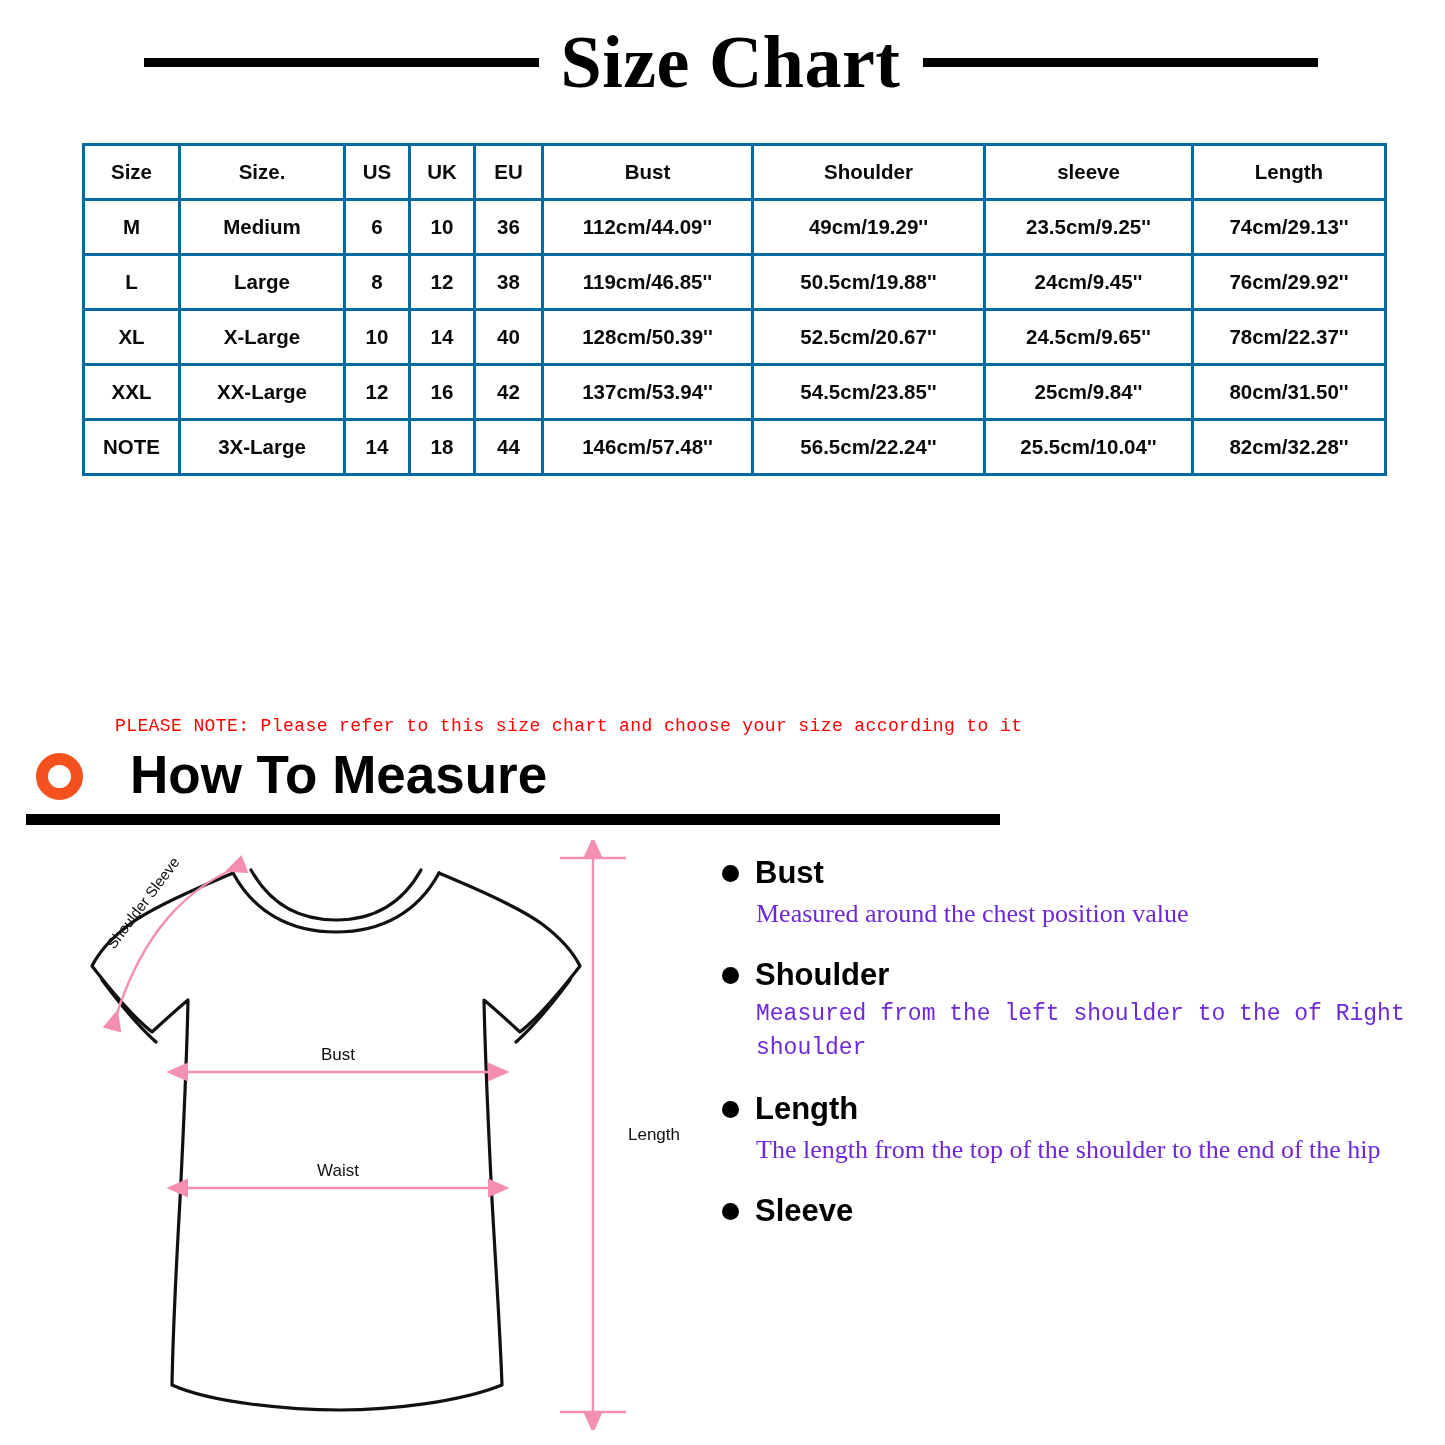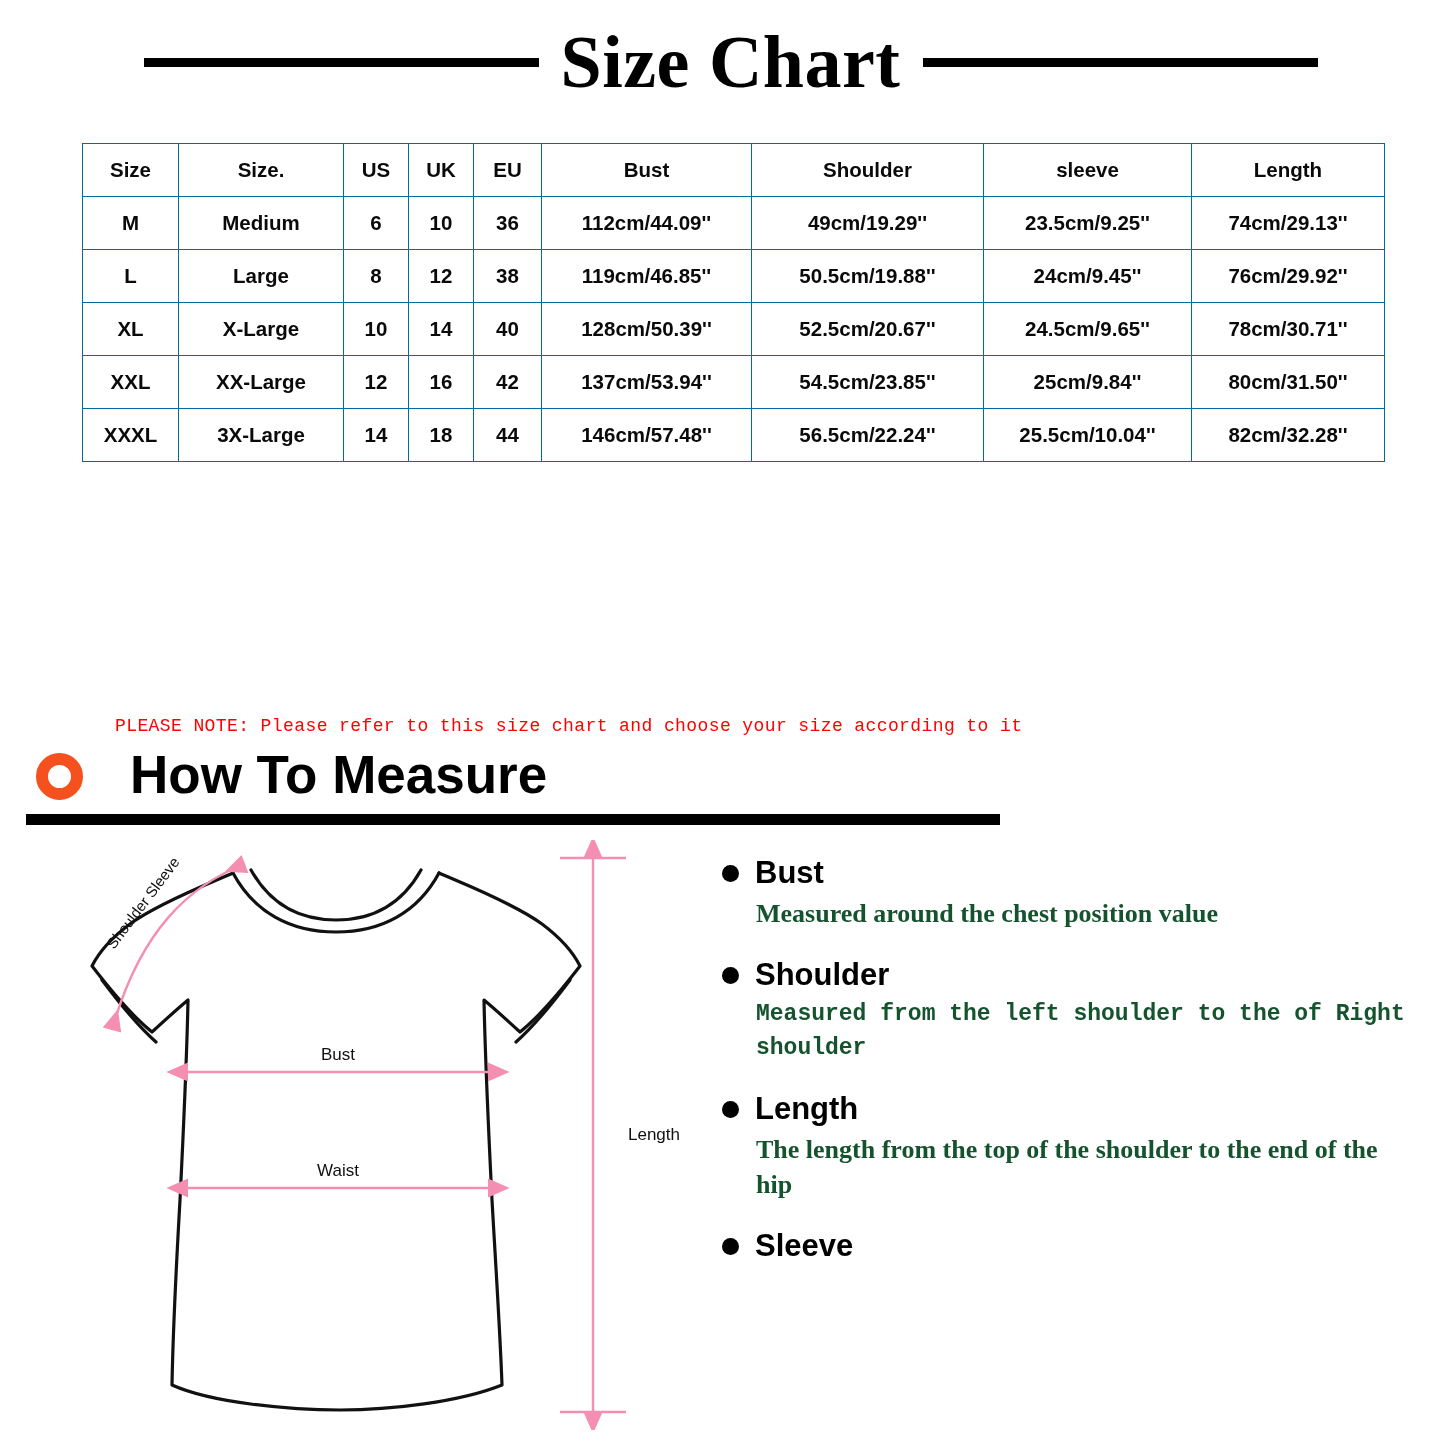--- a/index.html
+++ b/index.html
@@ -49,21 +49,21 @@
     top: 143px;
     left: 82px;
     width: 1302px;
   }
   table.size-table {
     border-collapse: collapse;
     width: 100%;
     table-layout: fixed;
   }
   table.size-table th, table.size-table td {
-    border: 1px solid #0369a1;
+    border: 3px solid #0369a1;
     text-align: center;
     font-size: 20.5px;
     font-weight: 700;
     height: 52px;
     padding: 0 2px;
     font-family: "Liberation Sans", sans-serif;
     color: #0a0a0a;
   }
   col.c-size  { width: 96px; }
   col.c-size2 { width: 165px; }
@@ -155,22 +155,21 @@
     font-family: "Liberation Sans", sans-serif;
     font-size: 31px;
     font-weight: 700;
     line-height: 1.1;
   }
   .def-desc {
     font-family: "Liberation Serif", serif;
     font-size: 26px;
     line-height: 1.35;
     margin: 6px 0 0 34px;
-    color: #14532d;
-    font-weight: bold;
+    color: #6d28d9;
   }
   .def-desc.mono {
     font-family: "Liberation Mono", monospace;
     font-size: 23px;
     line-height: 1.45;
   }
 </style>
 </head>
 <body>
 
@@ -231,35 +230,35 @@
       </tr>
       <tr>
         <td>XL</td>
         <td>X-Large</td>
         <td>10</td>
         <td>14</td>
         <td>40</td>
         <td>128cm/50.39''</td>
         <td>52.5cm/20.67''</td>
         <td>24.5cm/9.65''</td>
-        <td>78cm/30.71''</td>
+        <td>78cm/22.37''</td>
       </tr>
       <tr>
         <td>XXL</td>
         <td>XX-Large</td>
         <td>12</td>
         <td>16</td>
         <td>42</td>
         <td>137cm/53.94''</td>
         <td>54.5cm/23.85''</td>
         <td>25cm/9.84''</td>
         <td>80cm/31.50''</td>
       </tr>
       <tr>
-        <td>XXXL</td>
+        <td>NOTE</td>
         <td>3X-Large</td>
         <td>14</td>
         <td>18</td>
         <td>44</td>
         <td>146cm/57.48''</td>
         <td>56.5cm/22.24''</td>
         <td>25.5cm/10.04''</td>
         <td>82cm/32.28''</td>
       </tr>
     </tbody>

